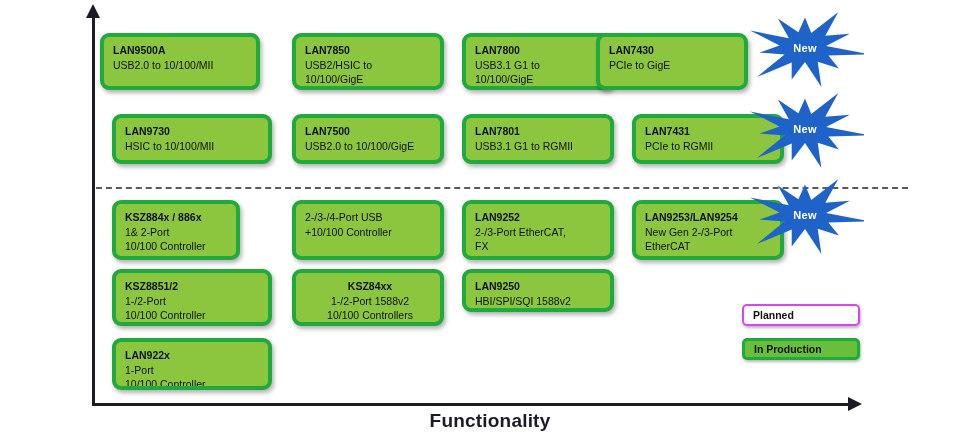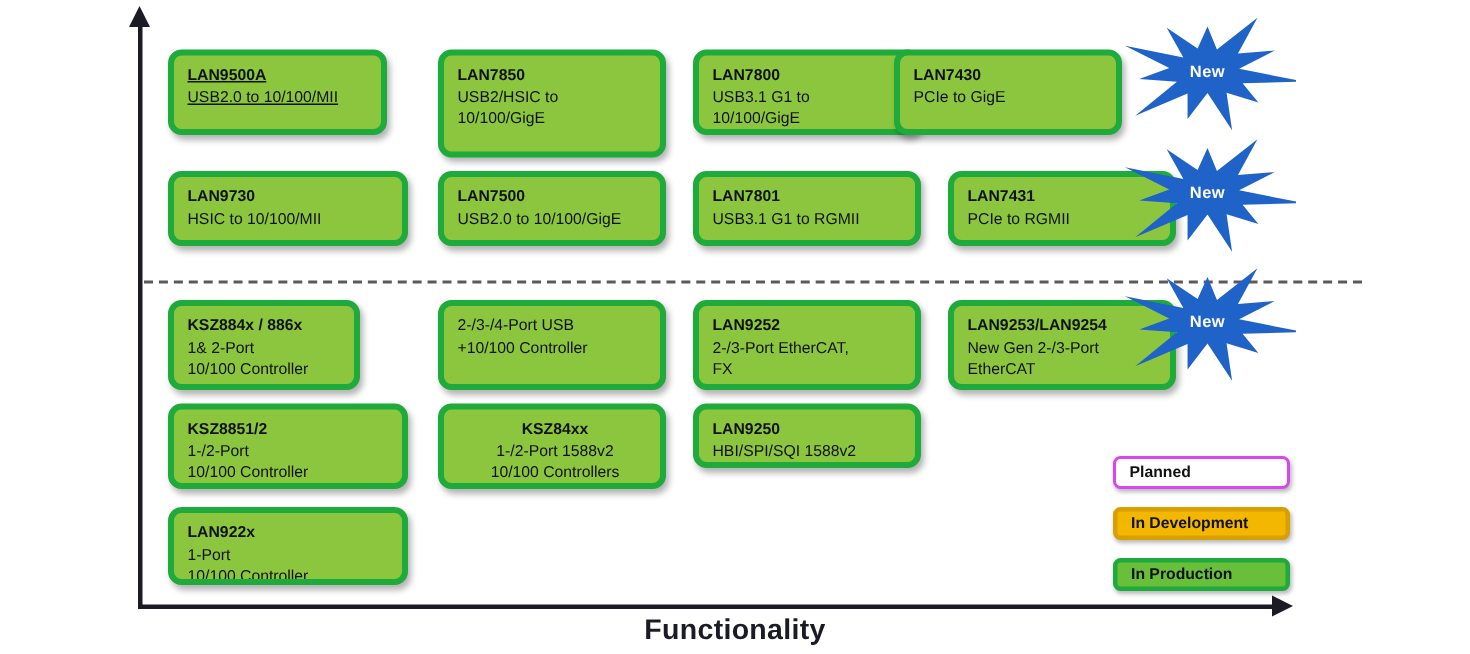--- a/index.html
+++ b/index.html
@@ -148,25 +148,25 @@
 
   <div class="axis-v-head"></div>
   <div class="axis-v"></div>
   <div class="axis-h"></div>
   <div class="axis-h-head"></div>
   <div class="axis-label-x">Functionality</div>
 
   <div class="divider"></div>
 
   <div id="boxes-layer">
-      <div class="pbox" style="left: 112px; top: 33px; width: 146px; height: 57px; text-decoration: underline;">
+      <div class="pbox" style="left: 100px; top: 33px; width: 160px; height: 57px;">
         <span class="ttl">LAN9500A</span>
         <span class="dsc">USB2.0 to 10/100/MII</span>
       </div>
-      <div class="pbox" style="left: 292px; top: 33px; width: 152px; height: 72px;">
+      <div class="pbox" style="left: 292px; top: 33px; width: 152px; height: 57px;">
         <span class="ttl">LAN7850</span>
         <span class="dsc">USB2/HSIC to
 10/100/GigE</span>
       </div>
       <div class="pbox" style="left: 462px; top: 33px; width: 152px; height: 57px;">
         <span class="ttl">LAN7800</span>
         <span class="dsc">USB3.1 G1 to
 10/100/GigE</span>
       </div>
       <div class="pbox" style="left: 596px; top: 33px; width: 152px; height: 57px;">
@@ -248,21 +248,18 @@
           <polygon points="59.0,9.6 65.3,25.0 92.3,3.9 79.3,27.7 103.8,25.7 80.1,37.9 123.3,46.4 82.4,47.5 92.9,60.4 71.7,53.8 75.4,78.9 59.0,54.0 45.7,71.4 45.7,54.4 10.8,69.1 38.6,46.5 13.5,44.6 33.5,37.4 4.0,22.5 42.9,30.3 31.8,10.5 52.4,24.3" fill="#1f63c8"></polygon>
         </svg>
         <div class="burst-text">New</div>
       </div>
     </div>
 
   <div class="legend">
     <div class="lgd lgd-planned">
       <span>Planned</span>
     </div>
-    <div class="lgd lgd-development">
-      <span>In Development</span>
-    </div>
     <div class="lgd lgd-production">
       <span>In Production</span>
     </div>
   </div>
 
 </div>
 
 </body></html>

